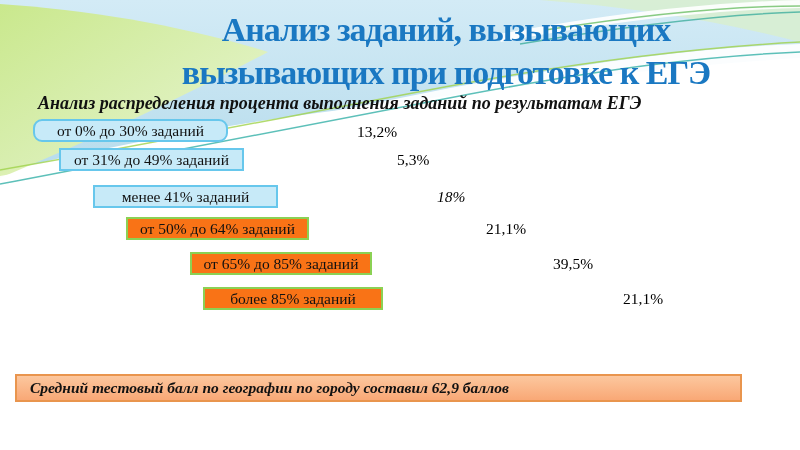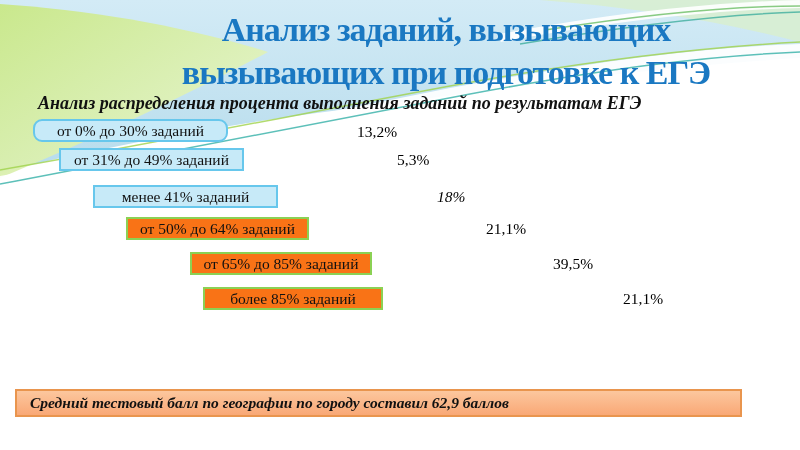--- a/index.html
+++ b/index.html
@@ -21,21 +21,21 @@
     position:absolute;height:23px;box-sizing:border-box;
     display:flex;align-items:center;justify-content:center;
     font-size:15.5px;color:#111;
   }
   .label-box.blue{background:#c7eaf8;border:2px solid #67c7ec;}
   .label-box.green{background:#f97316;border:2px solid #8bd154;}
   .value{
     position:absolute;font-size:15.5px;color:#000000;white-space:nowrap;
   }
   .footer-box{
-    position:absolute;left:15px;top:389px;width:727px;height:28px;box-sizing:border-box;
+    position:absolute;left:15px;top:374px;width:727px;height:28px;box-sizing:border-box;
     background:linear-gradient(to bottom,#fcc79e,#f9a876);
     border:2px solid #e9954e;
     display:flex;align-items:center;
   }
   .footer-box span{
     padding-left:13px;font-weight:bold;font-style:italic;font-size:15.5px;color:#111;
   }
 </style>
 </head>
 <body>

